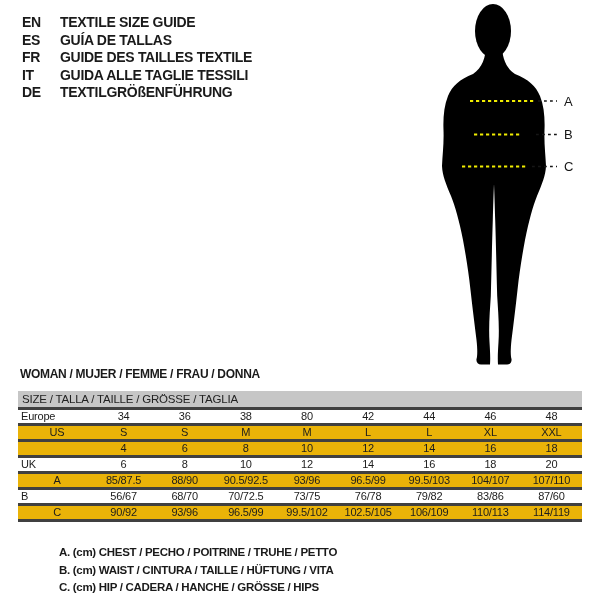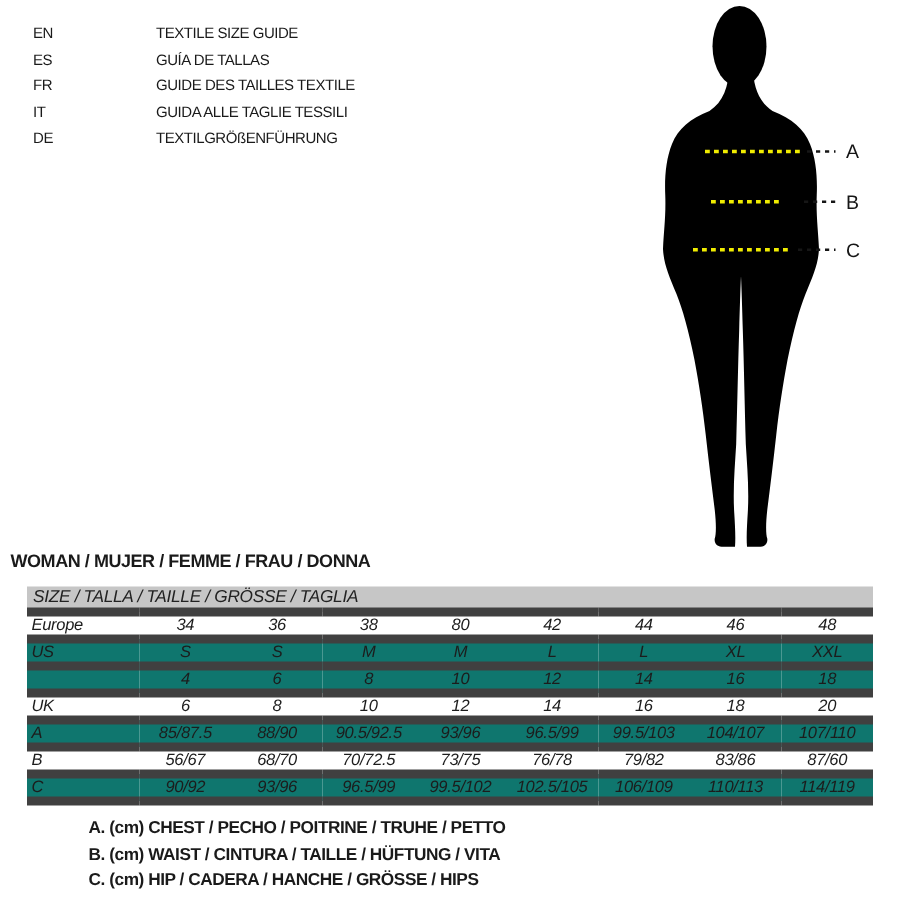--- a/index.html
+++ b/index.html
@@ -4,42 +4,42 @@
 <style>
   * { margin:0; padding:0; box-sizing:border-box; }
   html,body { background:#ffffff; }
   .canvas {
     position:relative; width:600px; height:600px; background:#ffffff;
     font-family:"Liberation Sans","DejaVu Sans",sans-serif; color:#1a1a1a;
     overflow:hidden;
   }
   
   .lang-block { position:absolute; left:22px; top:14px; }
-  .lang-row { display:flex; line-height:17.5px; font-weight:normal;
-              font-size:10px; letter-spacing:-0.3px;gap:44px; }
+  .lang-row { display:flex; line-height:17.5px; font-weight:bold;
+              font-size:14px; letter-spacing:-0.3px; }
   .lang-code { width:38px; flex:0 0 38px; }
   
   .figure-wrap { position:absolute; left:440px; top:0; width:160px; height:370px; }
   .figure-wrap svg { display:block; }
   .marker-letter { font-family:"Liberation Sans","DejaVu Sans",sans-serif;
                    font-size:13px; fill:#161616; }
   
-  .gender-heading { position:absolute; left:7px; top:367px; font-weight:bold;
+  .gender-heading { position:absolute; left:20px; top:367px; font-weight:bold;
                     font-size:12px; letter-spacing:-0.3px; }
   
   .size-table { position:absolute; left:18px; top:391px; width:564px;
                 border-collapse:collapse; table-layout:fixed;
                 font-size:11px; letter-spacing:-0.2px; color:#1c1c1c; }
   .size-table td { height:16px; text-align:center; padding:0; vertical-align:middle; }
-  .size-table tr { border-bottom:6px solid #404040;font-style:italic; }
+  .size-table tr { border-bottom:3px solid #404040; }
   .size-table .header-row td { background:#c6c6c6; text-align:left;
                                padding-left:4px; height:17px; font-size:11.5px;
                                color:#222; }
   .size-table td.rowlabel { text-align:left; padding-left:3px; }
-  .size-table tr.shaded td { background:#0f766e; }
+  .size-table tr.shaded td { background:#eab308;text-align:center; }
   
   .legend-block { position:absolute; left:20px; top:544px; font-weight:bold;
                   font-size:11.5px; line-height:17.5px; letter-spacing:-0.3px;margin-left:39px; }
 </style>
 </head>
 <body>
 
 <div class="canvas">
 
   <div class="lang-block">

